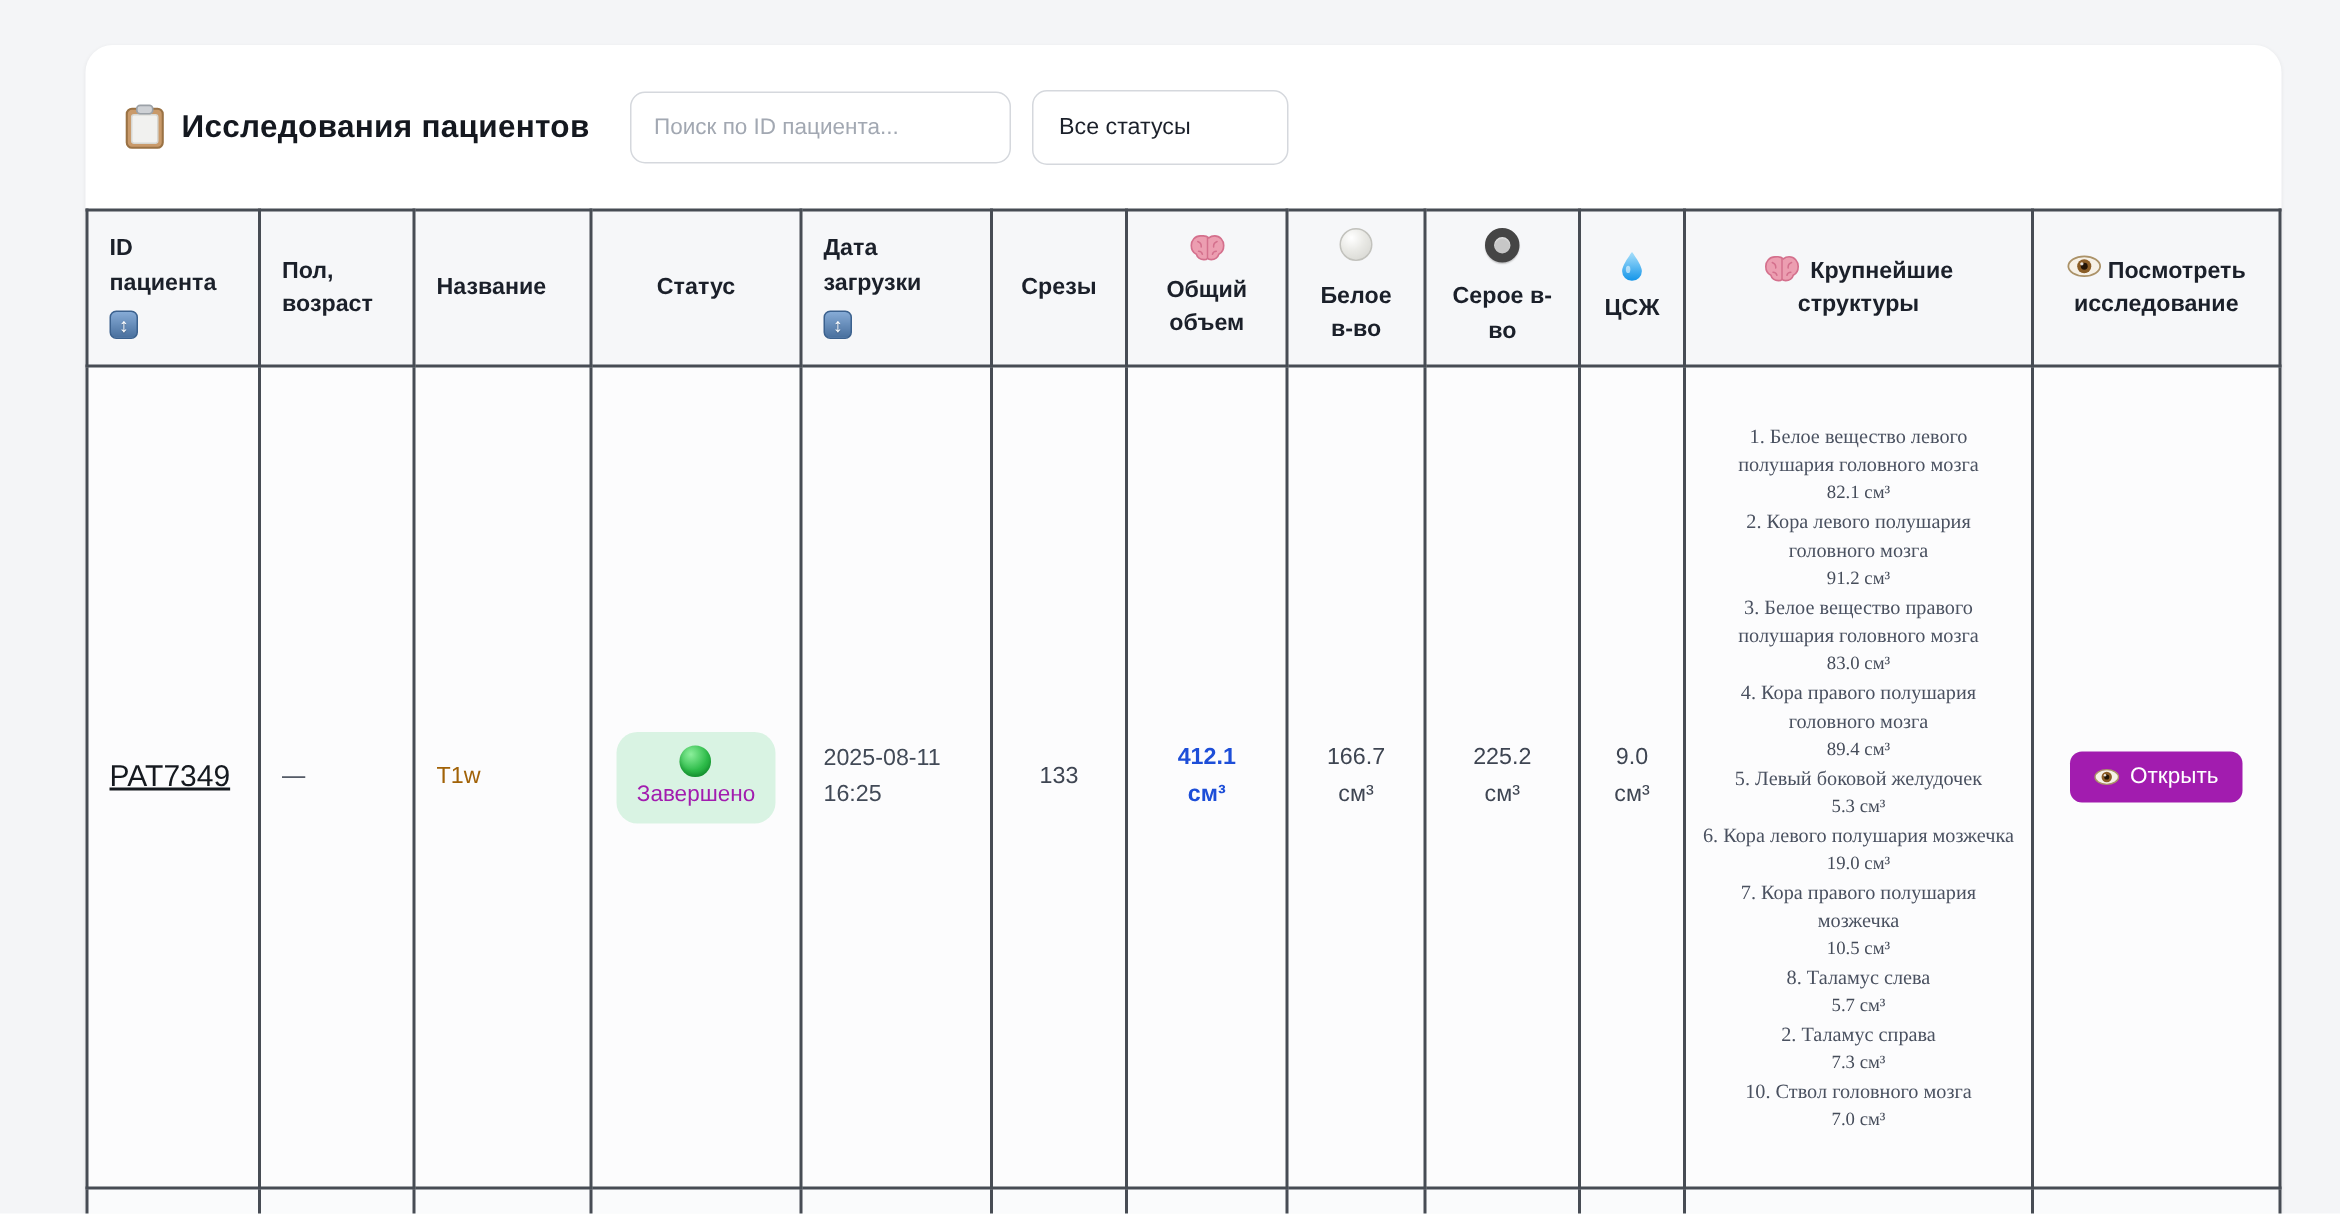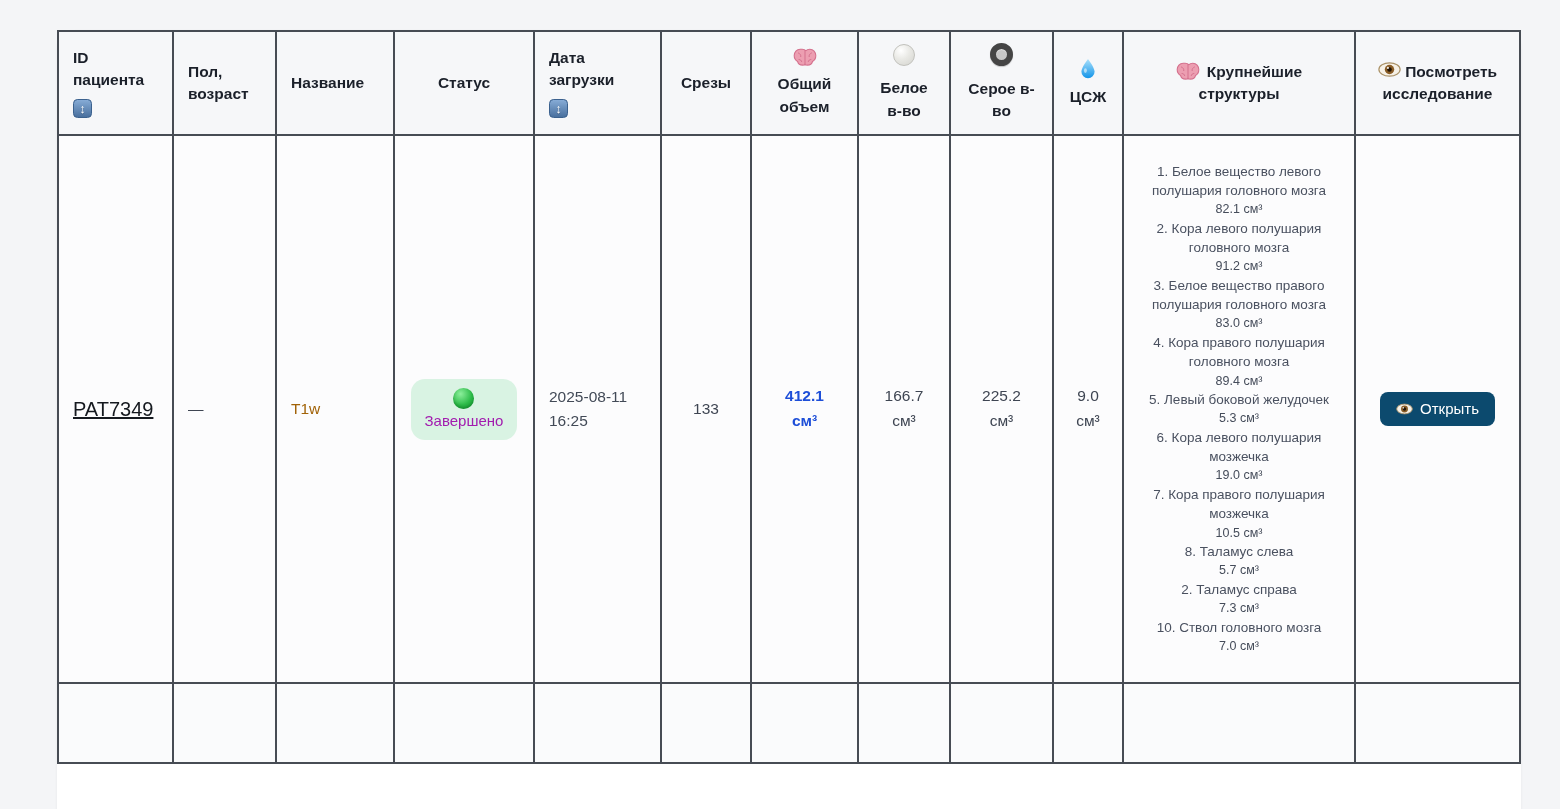--- a/index.html
+++ b/index.html
@@ -70,21 +70,21 @@
   .vol { line-height:1.6; }
   .vol .num, .vol .unit { display:block; }
   .vol-bold { font-weight:bold; color:#1d4ed8; }
   
   .structs { padding:15px 6px; text-align:center; }
   .s-name { font-size:13.5px; color:#4a5160; line-height:1.42; }
   .s-vol  { font-size:12.5px; color:#454c5a; line-height:1.5; }
   
   .open-btn {
     display:inline-flex; align-items:center; gap:7px;
-    background:#0c4a6e; border:none; border-radius:8px; cursor:pointer;
+    background:#a21caf; border:none; border-radius:8px; cursor:pointer;
     color:#fff; font-size:15px; font-family:"Liberation Sans",sans-serif;
     padding:8px 16px 9px;
   }
   
   .icon { display:inline-block; line-height:0; }
   .white-circle {
     width:22px; height:22px; border-radius:50%;
     background:radial-gradient(circle at 35% 28%, #ffffff 0%, #e9e9e5 45%, #d3d3ce 100%);
     border:1px solid #c2c2bd;
   }
@@ -92,20 +92,36 @@
     width:23px; height:23px; border-radius:50%;
     background:#c7c7c7; border:6px solid #454545;
     box-shadow:inset 0 1px 1px rgba(255,255,255,.5), 0 1px 1px rgba(0,0,0,.2);
   }
 </style>
 </head>
 <body>
 
 <div class="card">
 
+  <div class="toolbar">
+    <div class="title-wrap">
+      <span class="icon">
+        <svg width="27" height="31" viewBox="0 0 27 31">
+          <rect x="1.5" y="3.5" width="24" height="26" rx="3.5" fill="#c99a6a" stroke="#9a7244" stroke-width="1.4"></rect>
+          <rect x="4.8" y="7.5" width="17.4" height="19" rx="1.6" fill="#f1f1ef" stroke="#d7d7d2" stroke-width="1"></rect>
+          <rect x="8.2" y="1.2" width="10.6" height="5.6" rx="2.2" fill="#ced1d5" stroke="#9ba1a7" stroke-width="1.1"></rect>
+        </svg>
+      </span>
+      <span class="page-title">Исследования пациентов</span>
+    </div>
+    <input class="search-input" type="text" placeholder="Поиск по ID пациента..." style="">
+    <div class="status-select">
+      <span>Все статусы</span>
+    </div>
+  </div>
 
   <table>
     <colgroup>
       <col style="width:115px">
         <col style="width:103px">
         <col style="width:118px">
       <col style="width:140px">
         <col style="width:127px">
         <col style="width:90px">
       <col style="width:107px">
@@ -222,21 +238,21 @@
             <span class="num">225.2</span>
             <span class="unit">см³</span>
           </div>
         </td>
         <td class="ac">
           <div class="vol">
             <span class="num">9.0</span>
             <span class="unit">см³</span>
           </div>
         </td>
-        <td class="ac" style="padding:6px 4px;">
+        <td class="ac" style="padding:6px 4px;font-family:Liberation Serif, serif;">
           <div class="structs">
               <div>
                 <div class="s-name">1. Белое вещество левого полушария головного мозга</div>
                 <div class="s-vol">82.1 см³</div>
               </div>
               <div>
                 <div class="s-name">2. Кора левого полушария головного мозга</div>
                 <div class="s-vol">91.2 см³</div>
               </div>
               <div>

